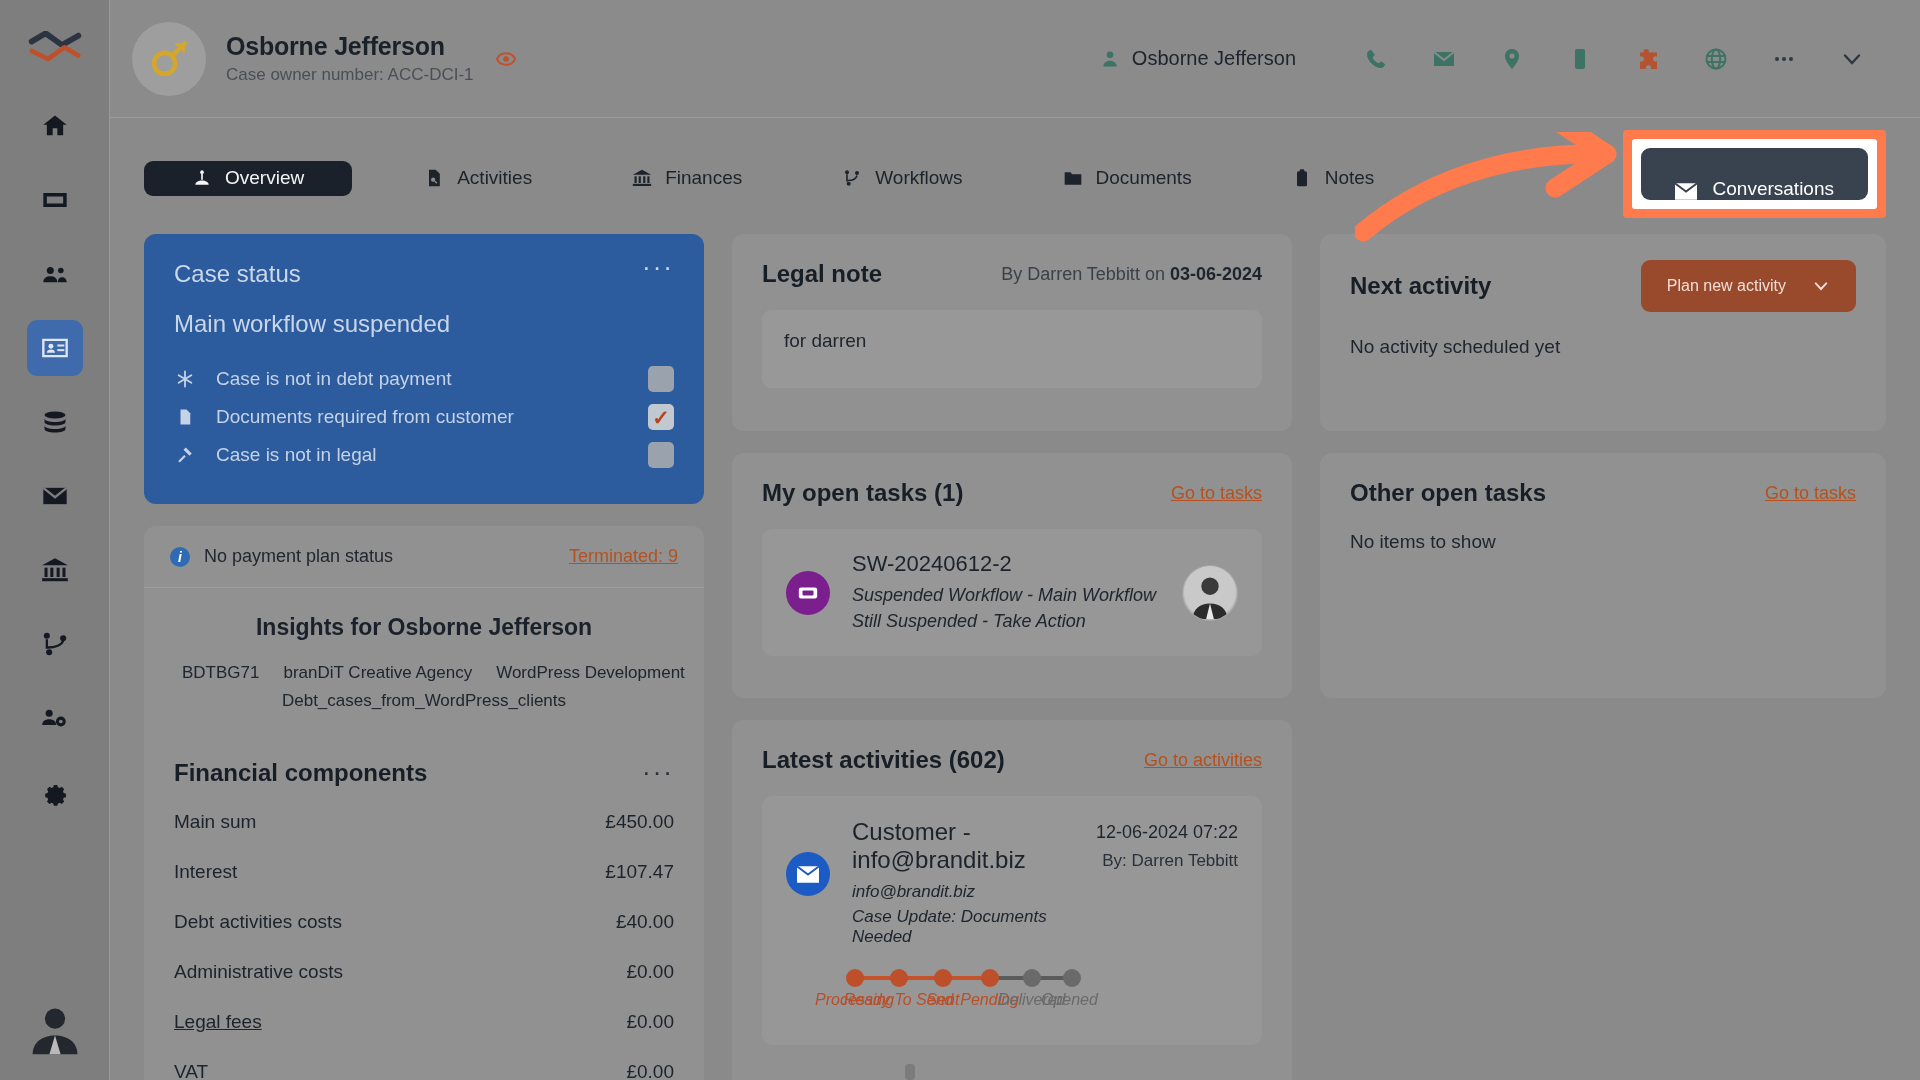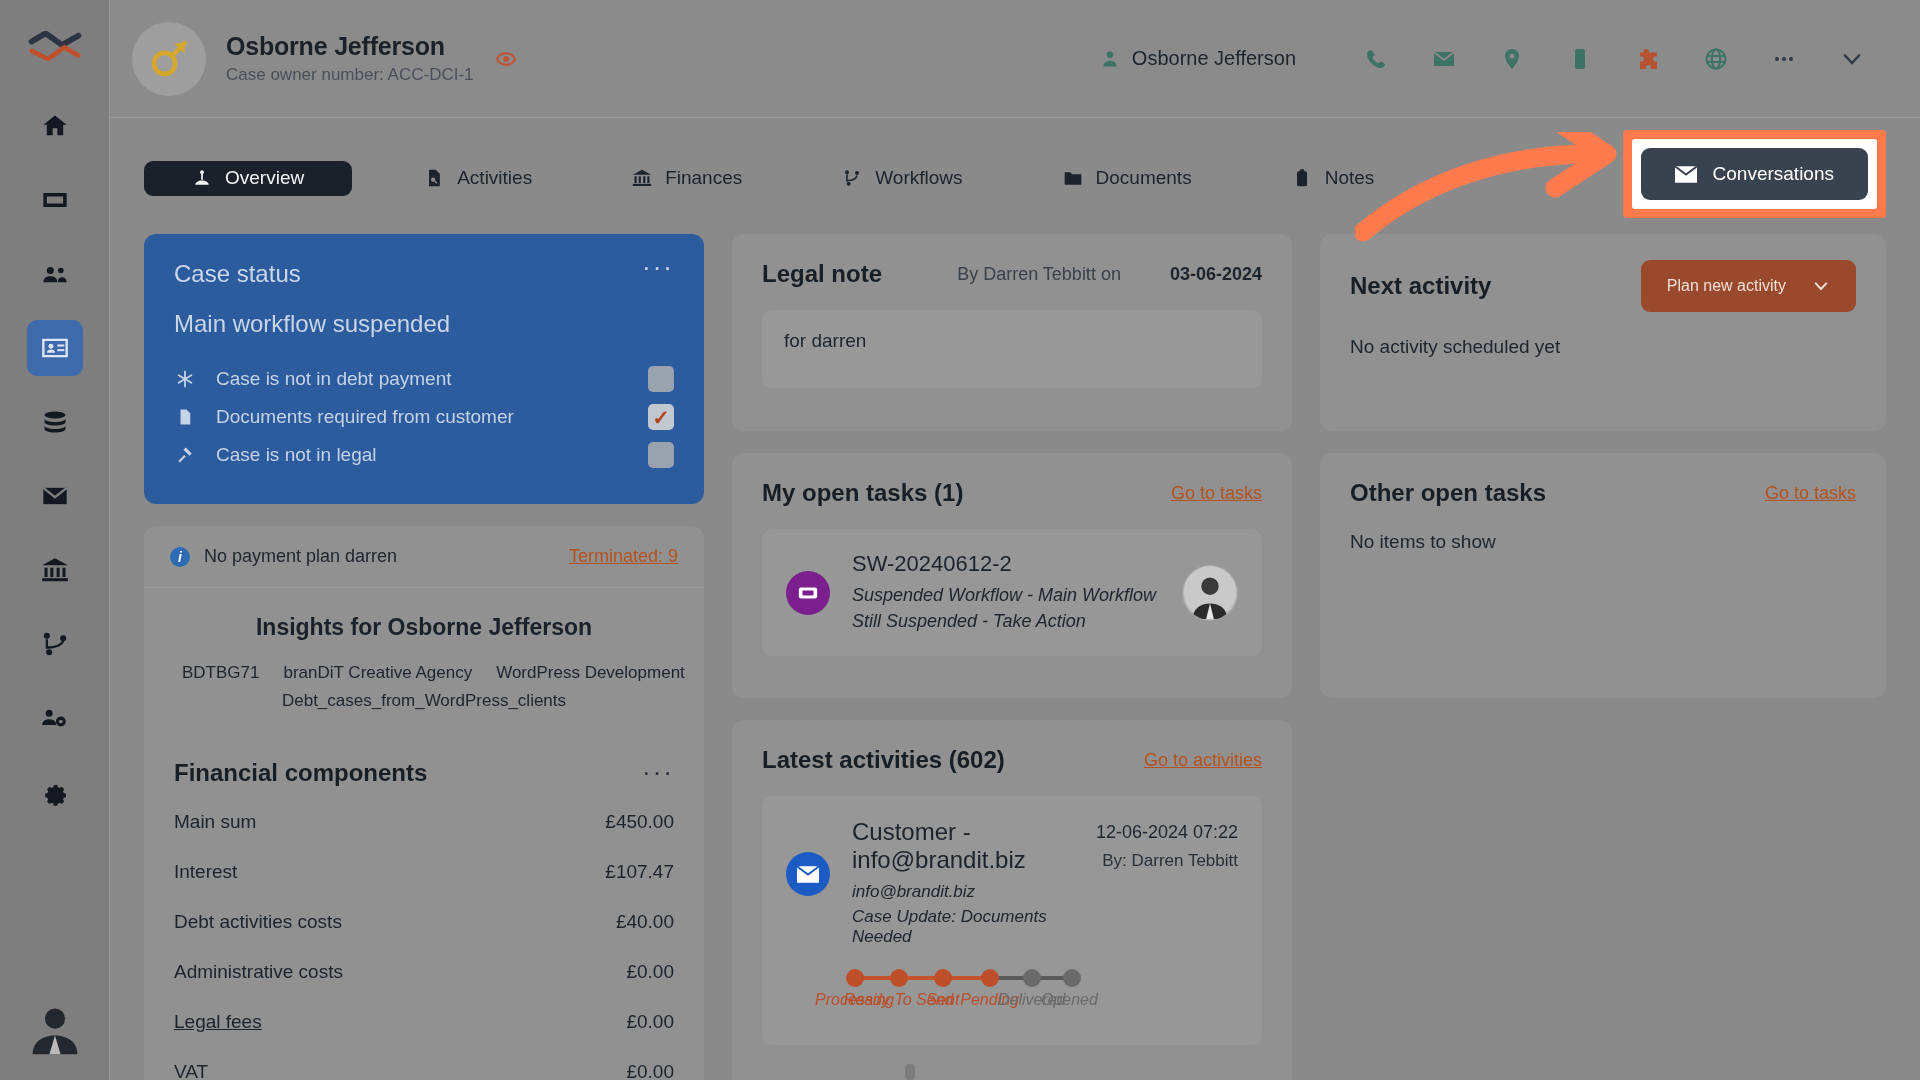--- a/index.html
+++ b/index.html
@@ -100,21 +100,21 @@
   .tab.active { background: #1b212a; color: #f4f5f7; padding: 0 48px; }
   .tab.active svg { fill: #f4f5f7; }
   .tab-gap { width: 44px; flex: 0 0 44px; }
 
   .conv-highlight {
     position: absolute; right: 0; top: -22px;
     padding: 9px; background: #ff7a4d; border-radius: 4px;
   }
   .conv-inner { background: #ffffff; padding: 9px; border-radius: 3px; }
   .conv-btn {
-    display: flex; align-items: center; gap: 16px;
+    display: flex; align-items: flex-end; gap: 16px;
     background: #39424f; color: #fff; border: none;
     height: 52px; padding: 0 34px; border-radius: 9px;
     font-size: 19px; font-family: inherit; cursor: pointer;
   }
   .conv-btn svg { width: 22px; height: 17px; fill: #fff; }
 
   
   #grid {
     display: grid;
     grid-template-columns: 560px 560px 1fr;
@@ -187,21 +187,21 @@
   }
   .fc-row .lbl.link { text-decoration: underline; cursor: pointer; }
 
   
   .ch {
     display:flex; align-items: center; justify-content: space-between;
     padding: 26px 30px 0 30px;
   }
   .ch-title { font-size: 24px; font-weight: bold; color: #181e26; }
   .ch-meta { font-size: 18px; color: #3b4149; }
-  .ch-meta b { color: #1e242c; margin-left: 44px; }
+  .ch-meta b { color: #1e242c; }
   .ch-link { font-size: 18px; color: #b4521f; text-decoration: underline; cursor:pointer; }
 
   .note-box {
     margin: 22px 30px 30px 30px; background: #989898; border-radius: 9px;
     padding: 20px 22px; font-size: 19px; color: #1f252d; min-height: 78px;
   }
   .empty-text { padding: 24px 30px 30px 30px; font-size: 19px; color: #1f252d; }
 
   .plan-btn {
     display:flex; align-items:center; gap: 26px;
@@ -562,21 +562,21 @@
                   </svg>
               </span>
               <span class="slabel">Case is not in legal</span>
               <span class="chk"></span>
             </div>
           </div>
 
           <div class="card" style="flex:1;">
             <div class="plan-strip">
               <span class="info-ic">i</span>
-              <span class="plan-text">No payment plan darren</span>
+              <span class="plan-text">No payment plan status</span>
               <span class="terminated">Terminated: 9</span>
             </div>
 
             <div class="insights-title">Insights for Osborne Jefferson</div>
             <div class="tagline">
               <span class="tag">BDTBG71</span><span class="tag">branDiT Creative Agency</span><span class="tag">WordPress Development</span><br><span class="tag">Debt_cases_from_WordPress_clients</span>
             </div>
 
             <div class="fc-head">
               <div class="fc-title">Financial components</div>

